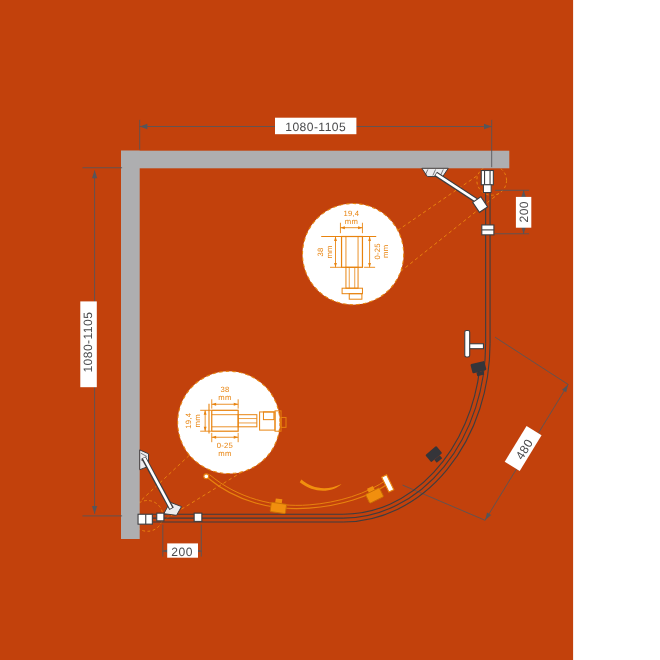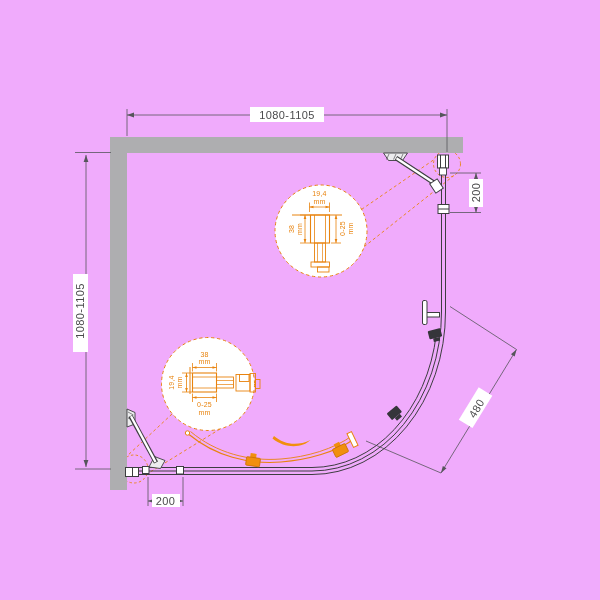--- a/index.html
+++ b/index.html
@@ -1,16 +1,16 @@
 <!DOCTYPE html>
 <html><head>
 <meta charset="utf-8">
 <style>
   html,body{margin:0;padding:0;background:#ffffff;}
-  .stage{width:600px;height:600px;position:relative;background:#f0abfc;overflow:hidden;}
+  .stage{width:521px;height:600px;position:relative;background:#c2410c;overflow:hidden;}
   svg{display:block;}
   text{font-family:"Liberation Sans","DejaVu Sans",sans-serif;}
   .dimtxt{fill:#4a4a4c;font-size:11px;letter-spacing:.4px;}
   .dettxt{fill:#e8830e;font-size:7px;letter-spacing:.2px;}
   .dln{stroke:#55555a;stroke-width:.8;fill:none;}
   .mln{stroke:#3d3d40;stroke-width:1;fill:none;}
   .oln{stroke:#e8830e;fill:none;}
   .arr{fill:#55555a;stroke:none;}
   .oarr{fill:#e8830e;stroke:none;}
 </style>

